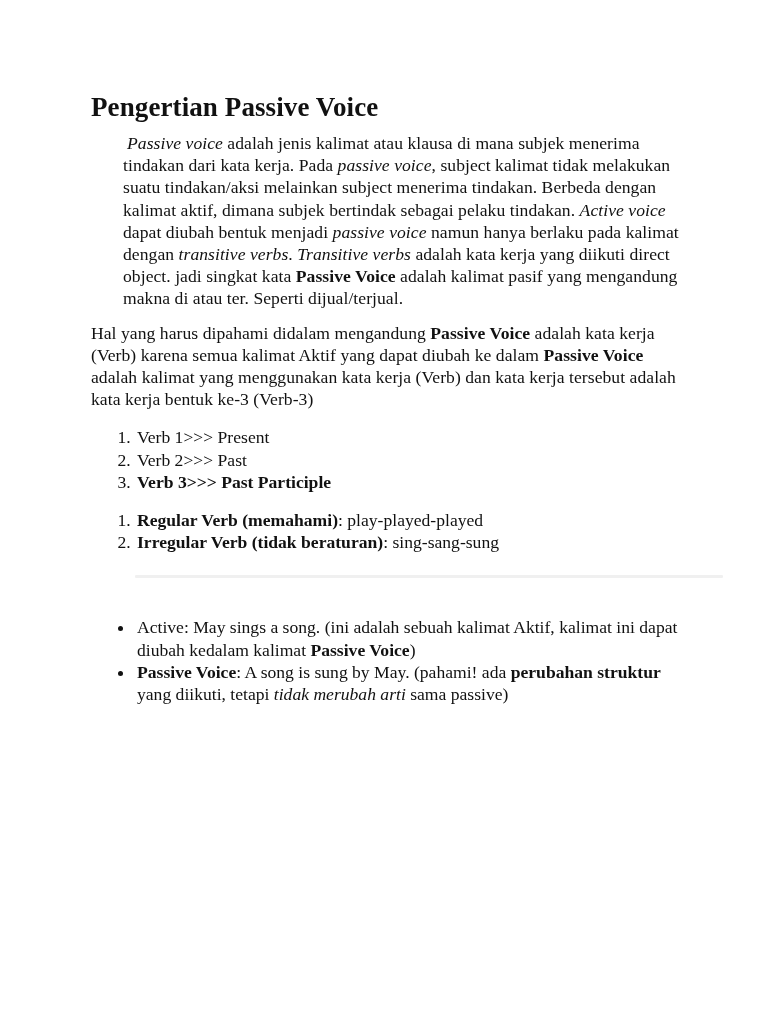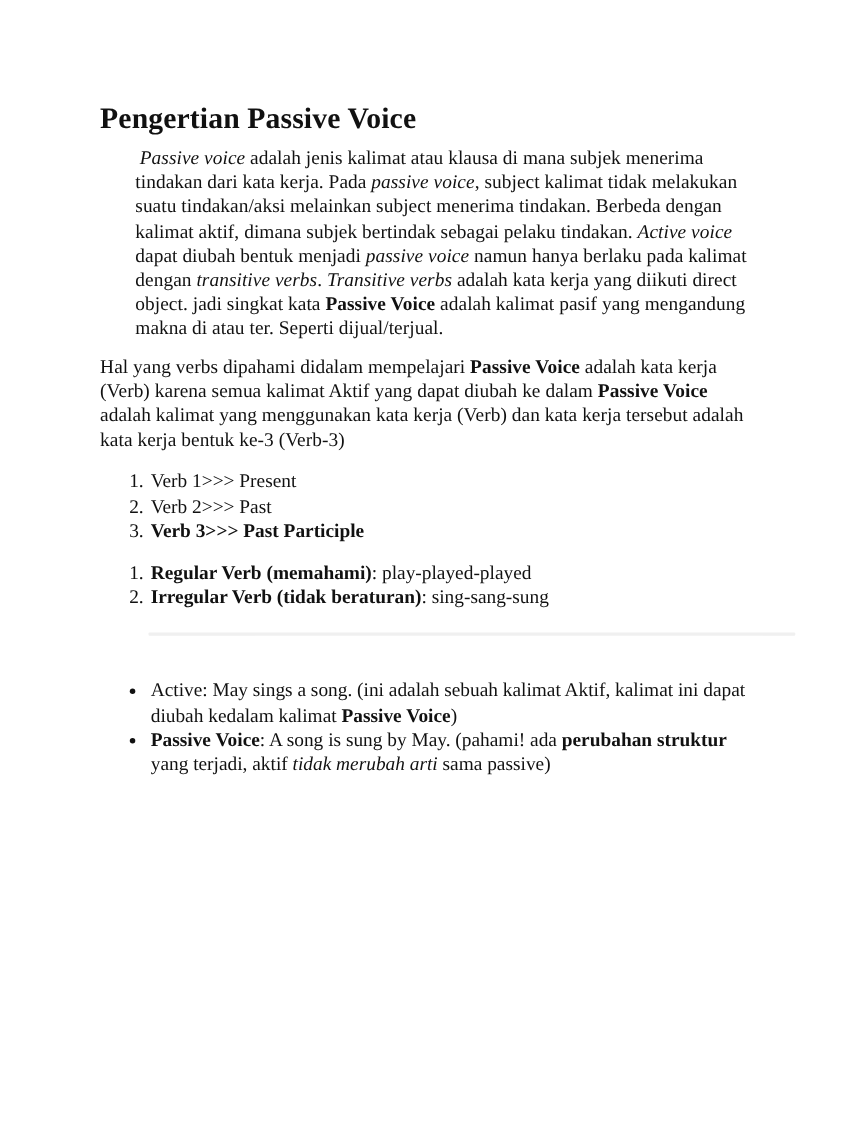--- a/index.html
+++ b/index.html
@@ -58,36 +58,36 @@
   </style>
 </head>
 <body>
 
 <div class="page">
 
   <h1><b>Pengertian Passive Voice</b></h1>
 
   <p class="p1"><span class="ind"></span><em>Passive voice</em><span> adalah jenis kalimat atau klausa di mana subjek menerima tindakan dari kata kerja. Pada </span><em>passive voice</em><span>, subject kalimat tidak melakukan suatu tindakan/aksi melainkan subject menerima tindakan. Berbeda dengan kalimat aktif, dimana subjek bertindak sebagai pelaku tindakan. </span><em>Active voice</em><span> dapat diubah bentuk menjadi </span><em>passive voice</em><span> namun hanya berlaku pada kalimat dengan </span><em>transitive verbs</em><span>. </span><em>Transitive verbs</em><span> adalah kata kerja yang diikuti direct object. jadi singkat kata </span><strong>Passive Voice</strong><span> adalah kalimat pasif yang mengandung makna di atau ter. Seperti dijual/terjual.</span></p>
 
-  <p><span>Hal yang verbs dipahami didalam mempelajari </span><strong>Passive Voice</strong><span> adalah kata kerja (Verb) karena semua kalimat Aktif yang dapat diubah ke dalam </span><strong>Passive Voice</strong><span> adalah kalimat yang menggunakan kata kerja (Verb) dan kata kerja tersebut adalah kata kerja bentuk ke-3 (Verb-3)</span></p>
+  <p><span>Hal yang harus dipahami didalam mengandung </span><strong>Passive Voice</strong><span> adalah kata kerja (Verb) karena semua kalimat Aktif yang dapat diubah ke dalam </span><strong>Passive Voice</strong><span> adalah kalimat yang menggunakan kata kerja (Verb) dan kata kerja tersebut adalah kata kerja bentuk ke-3 (Verb-3)</span></p>
 
 
   <ol>
     <li>Verb 1&gt;&gt;&gt; Present</li>
     <li>Verb 2&gt;&gt;&gt; Past</li>
     <li><strong>Verb 3&gt;&gt;&gt; Past Participle</strong></li>
   </ol>
 
 
   <ol>
     <li><strong>Regular Verb (memahami)</strong><span>: play-played-played</span></li>
     <li><strong>Irregular Verb (tidak beraturan)</strong><span>: sing-sang-sung</span></li>
   </ol>
 
   <div class="divider"></div>
 
 
   <ul>
     <li><span>Active: May sings a song. (ini adalah sebuah kalimat Aktif, kalimat ini dapat diubah kedalam kalimat </span><strong>Passive Voice</strong><span>)</span></li>
-    <li><strong>Passive Voice</strong><span>: A song is sung by May. (pahami! ada </span><strong>perubahan struktur</strong><span> yang terjadi, aktif </span><em>tidak merubah arti</em><span> sama passive)</span></li>
+    <li><strong>Passive Voice</strong><span>: A song is sung by May. (pahami! ada </span><strong>perubahan struktur</strong><span> yang diikuti, tetapi </span><em>tidak merubah arti</em><span> sama passive)</span></li>
   </ul>
 
 </div>
 
 </body></html>

